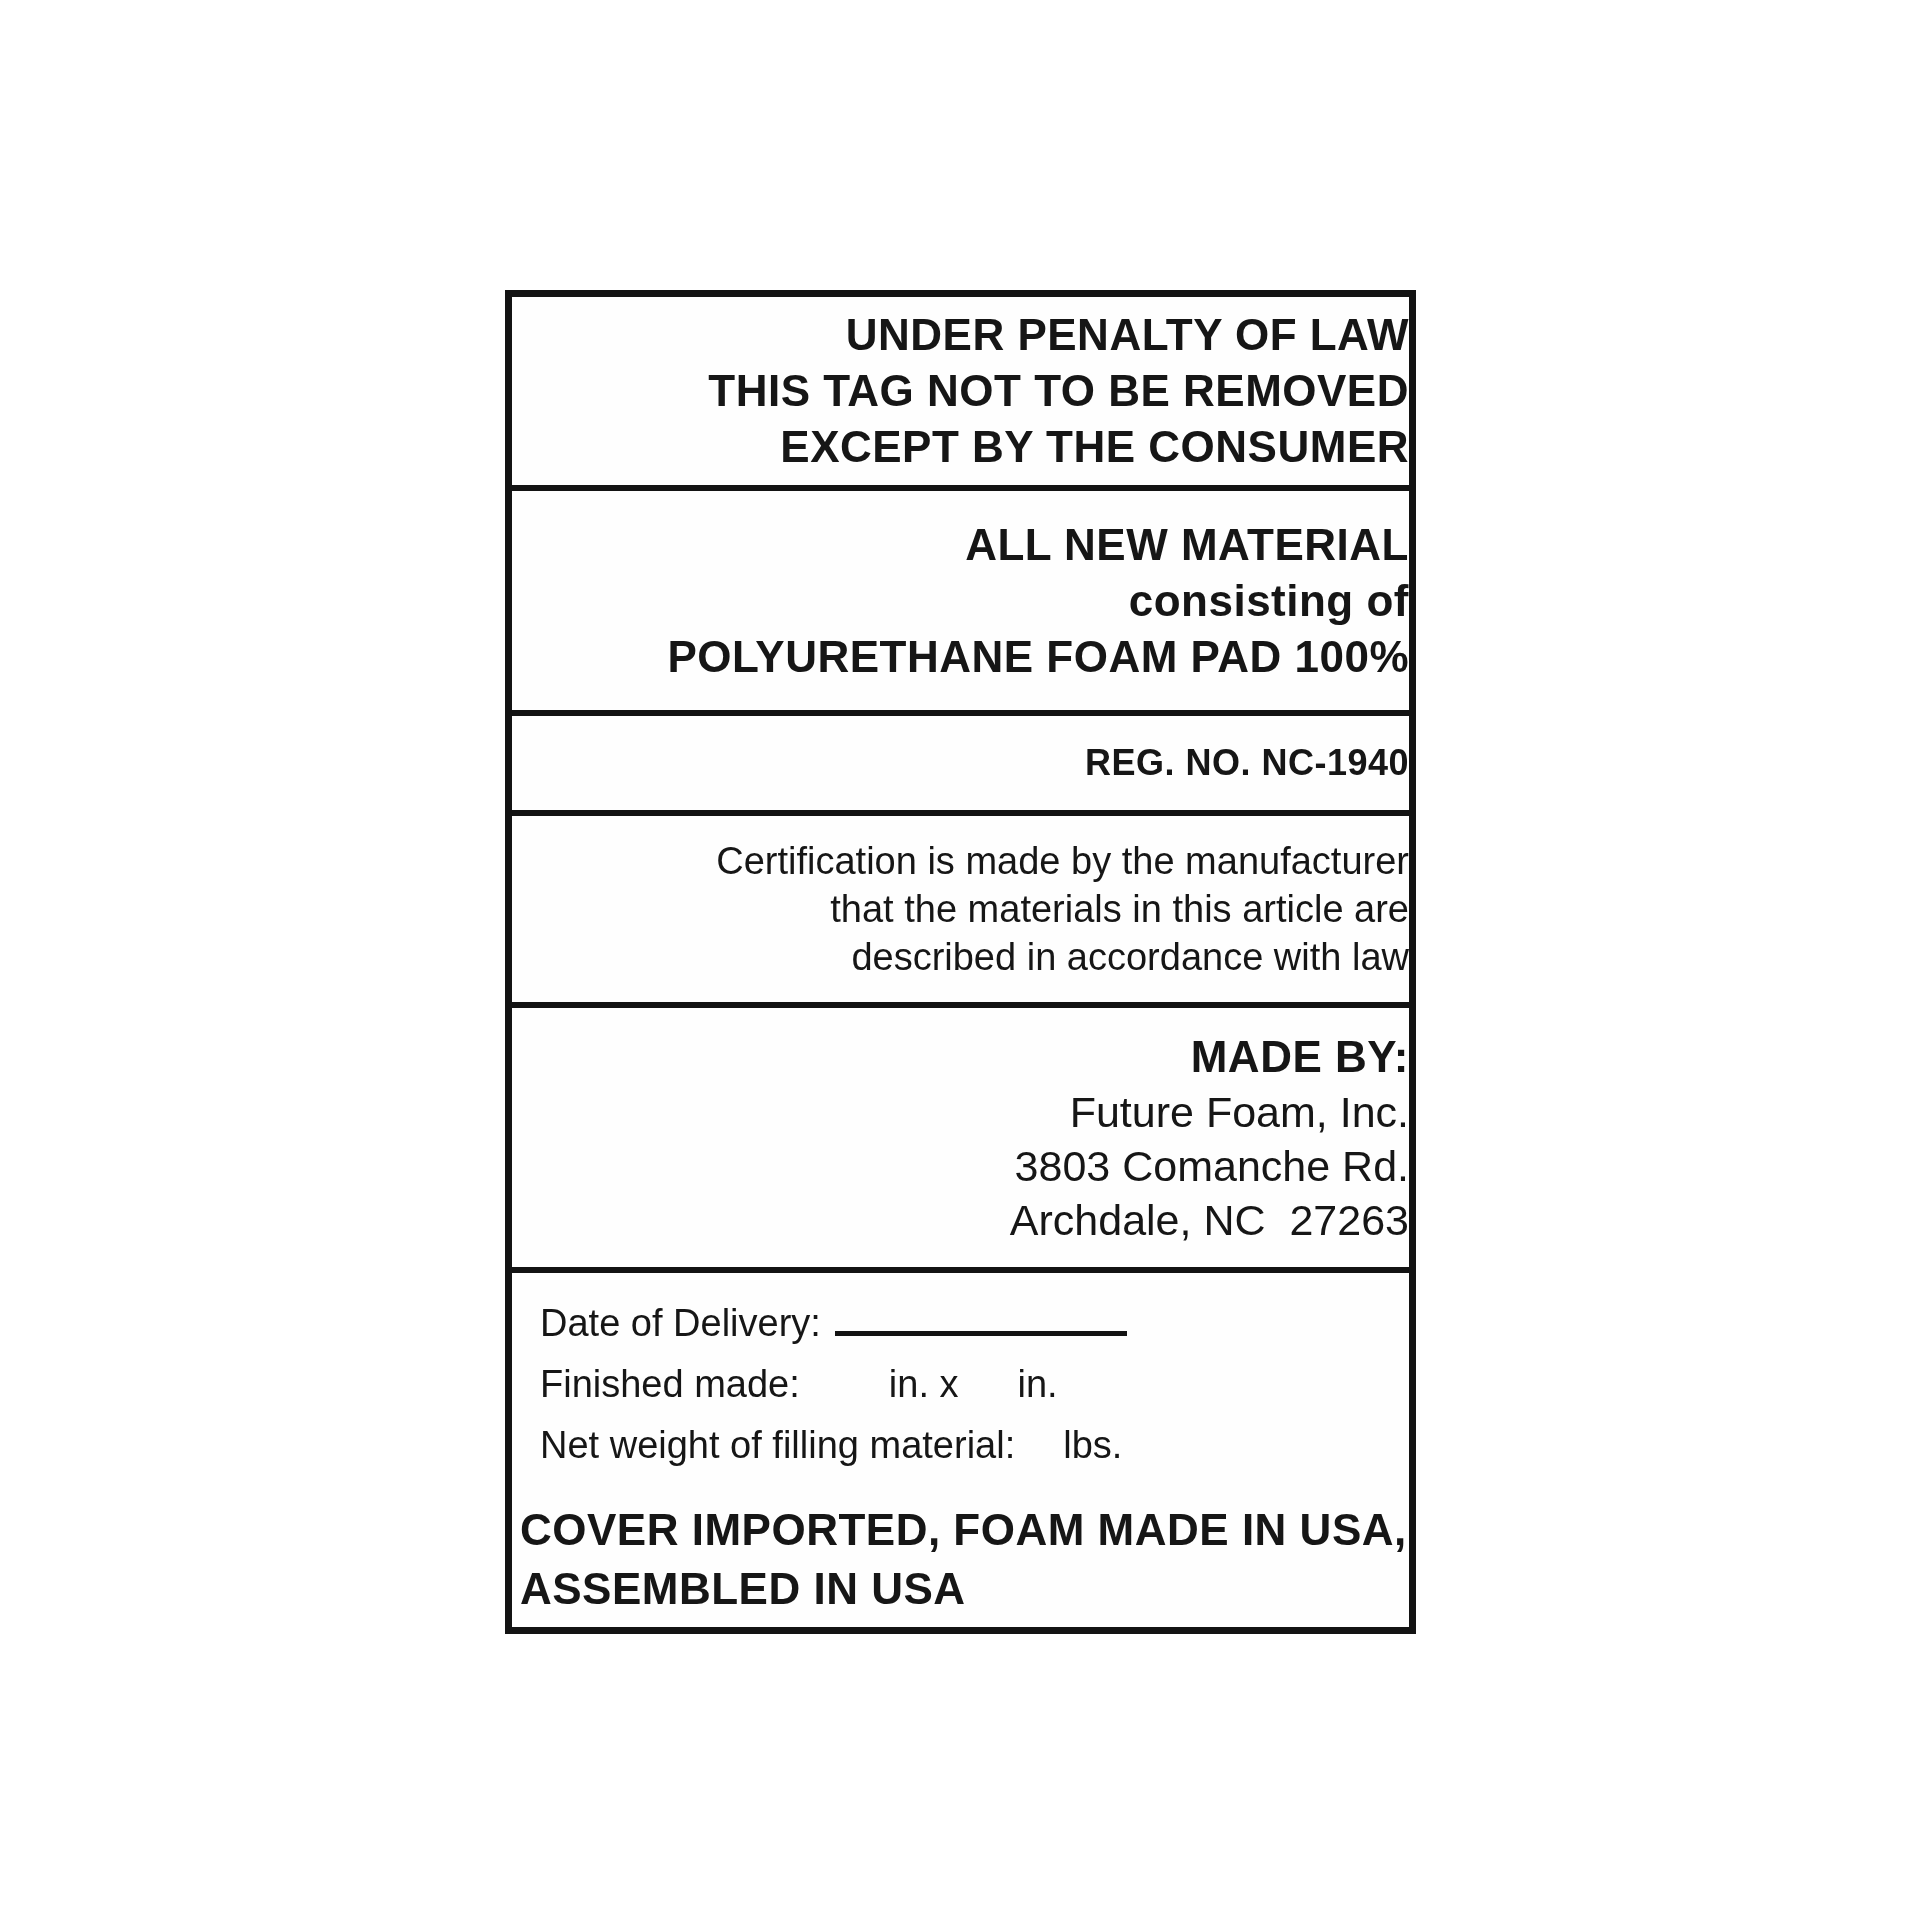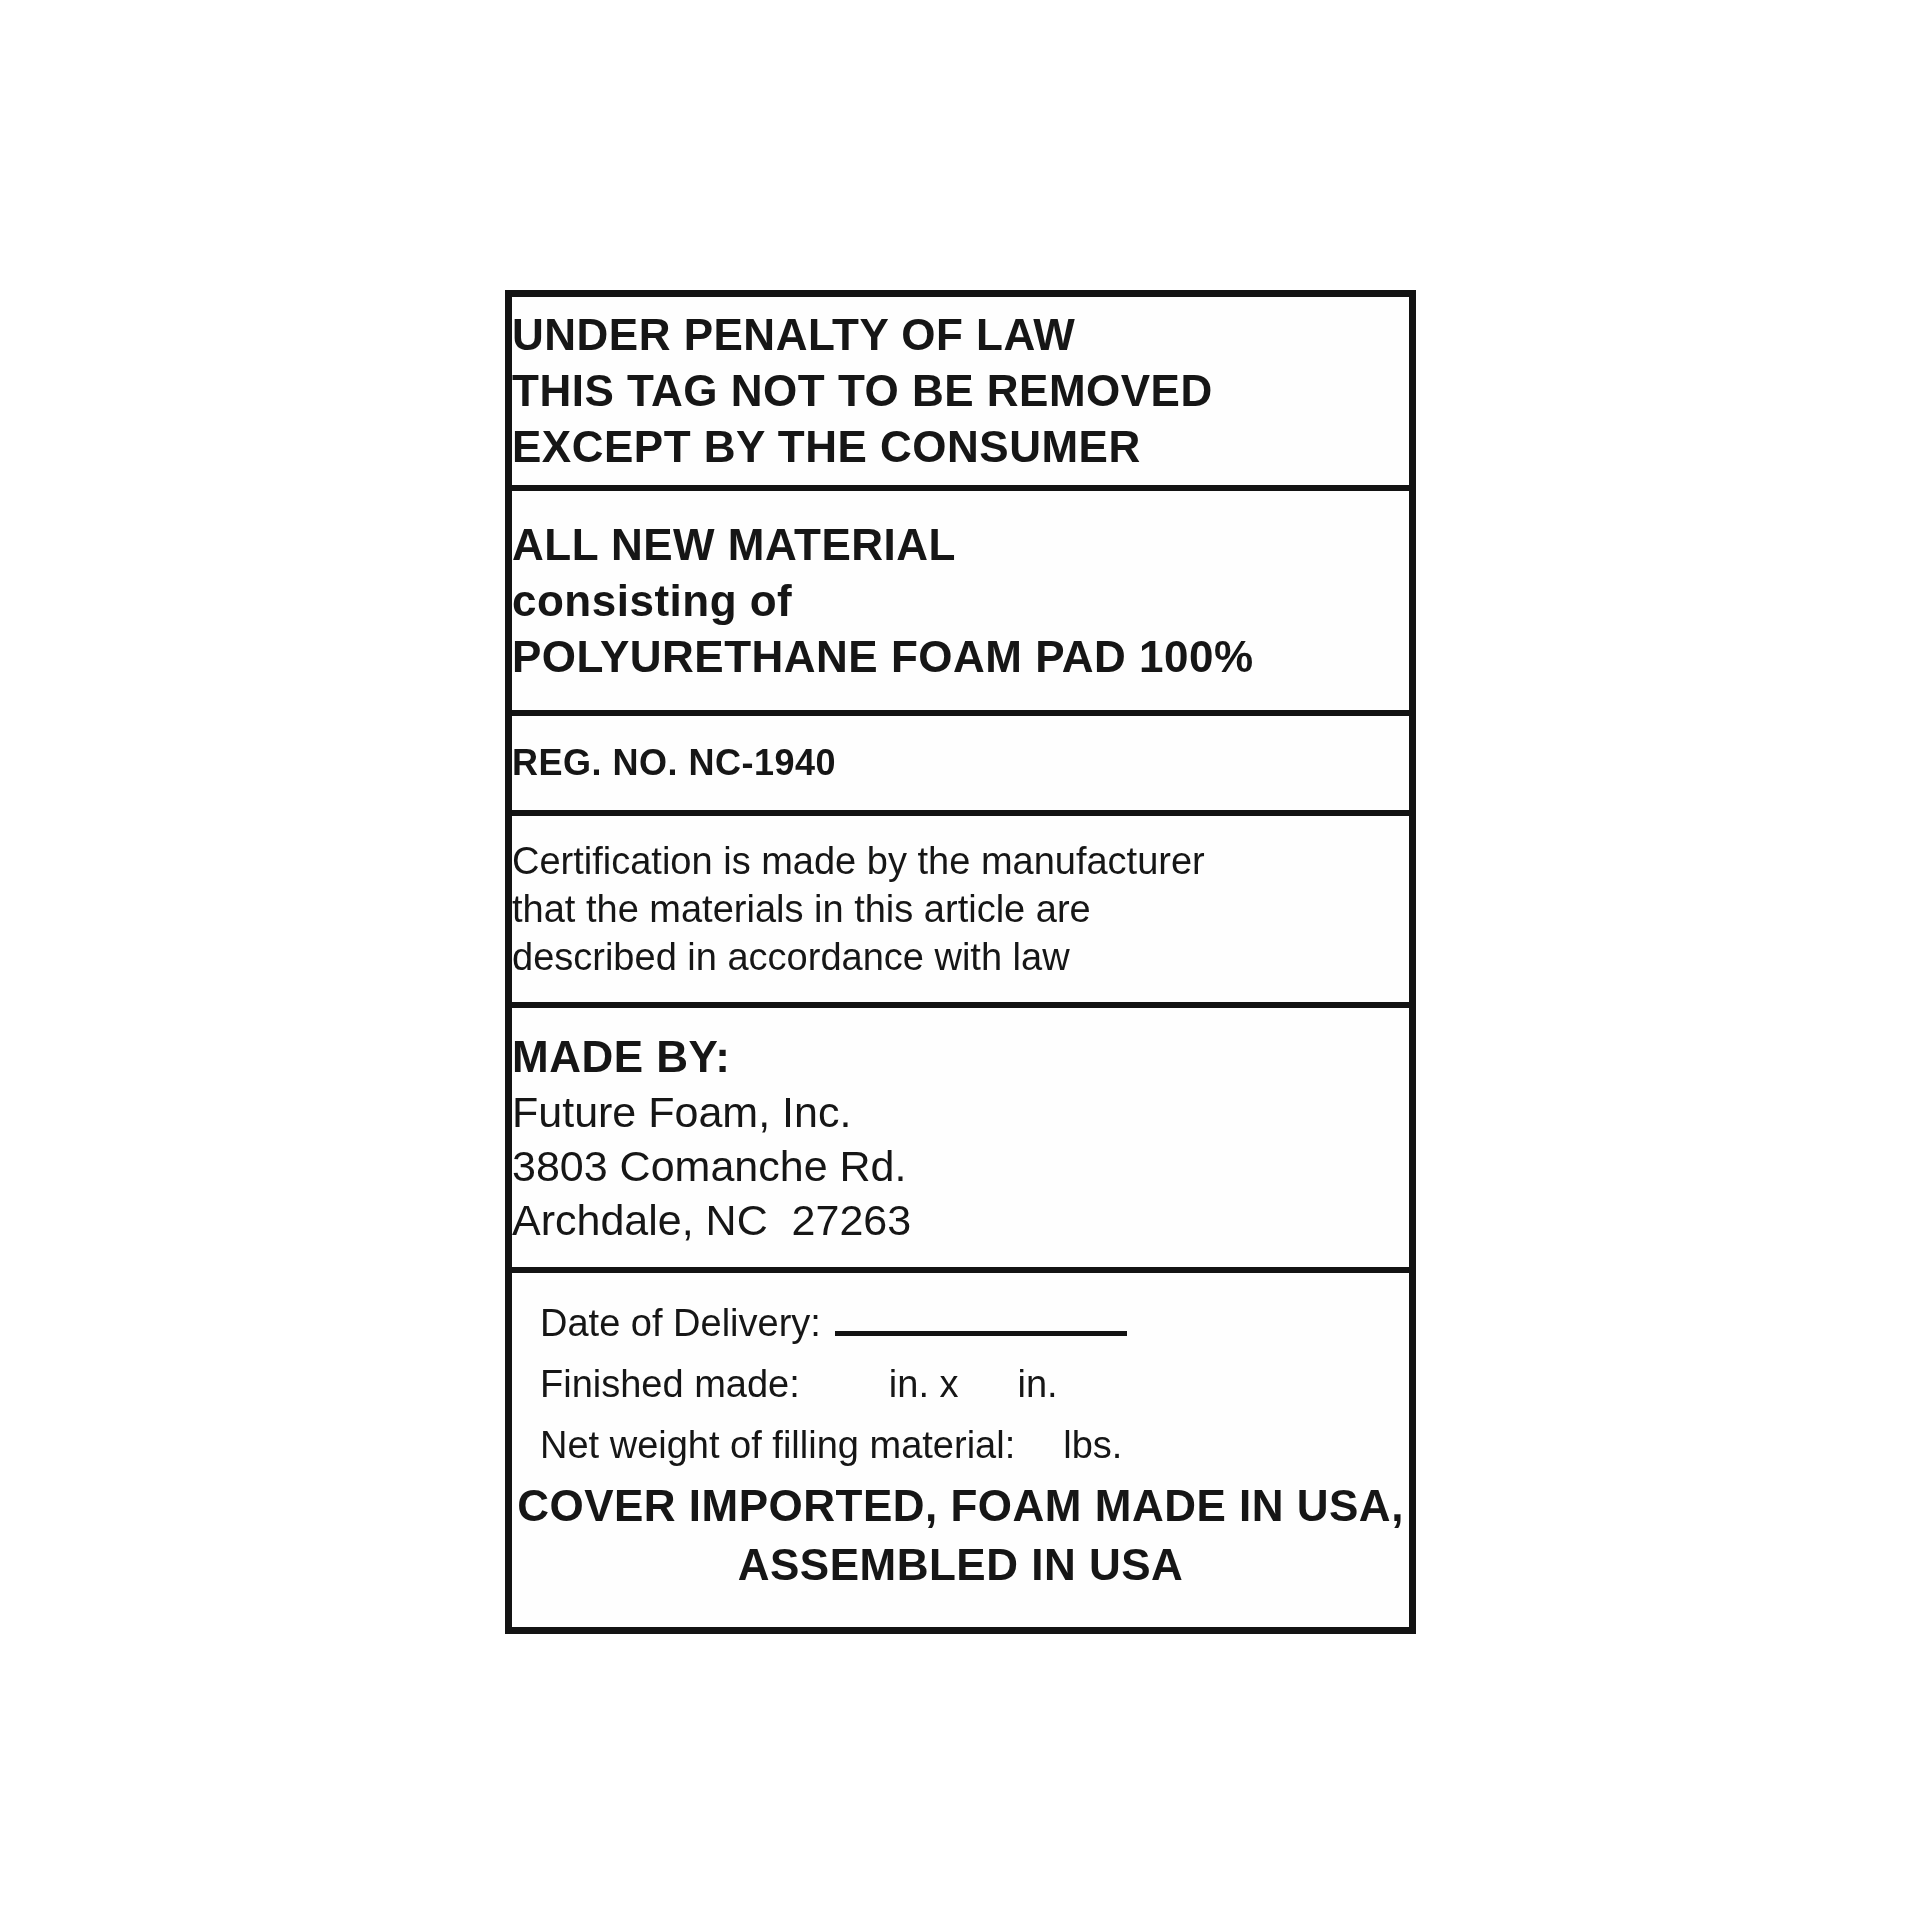--- a/index.html
+++ b/index.html
@@ -25,21 +25,21 @@
     border: 7px solid #131313;
     background: #fefefe;
     display: flex;
     flex-direction: column;
   }
   .sec {
     box-sizing: border-box;
     display: flex;
     flex-direction: column;
     justify-content: center;
-    text-align: left;
+    text-align: right;
     flex: 0 0 auto;
   }
   .sec + .sec { border-top: 6px solid #131313; }
 
   .sec-penalty       { height: 188px; }
   .sec-material      { height: 225px; }
   .sec-registration  { height: 100px; }
   .sec-certification { height: 192px; }
   .sec-madeby        { height: 265px; }
   .sec-form          { height: 305px; justify-content: flex-start; text-align: left; padding: 20px 0 0 0; }
@@ -87,22 +87,23 @@
     width: 292px;
     border-bottom: 5px solid #131313;
     height: 36px;
     margin-left: 14px;
     vertical-align: baseline;
   }
   .gap-90 { display: inline-block; width: 89px; }
   .gap-60 { display: inline-block; width: 59px; }
   .gap-48 { display: inline-block; width: 48px; }
   .origin-block {
-    margin-top: 0;
-    text-align: center;
+    margin-top: 24px;
+    text-align: left;
+    padding-left: 8px;
   }
   .origin-line {
     font-size: 44px;
     font-weight: 700;
     line-height: 59px;
     letter-spacing: 0.5px;
     white-space: pre;
   }
 </style>
 </head>

